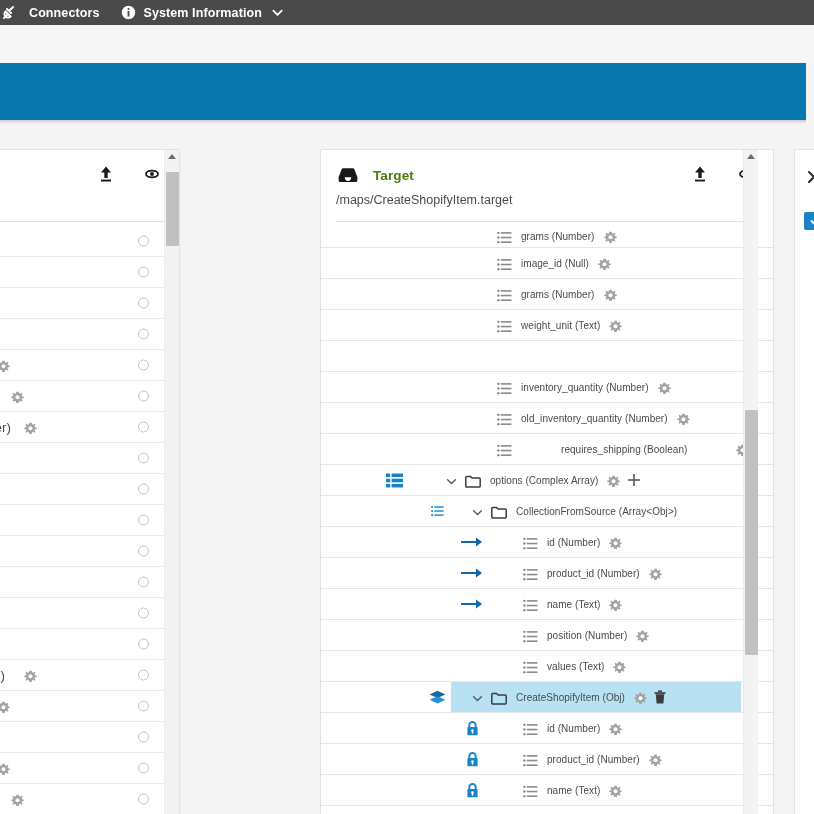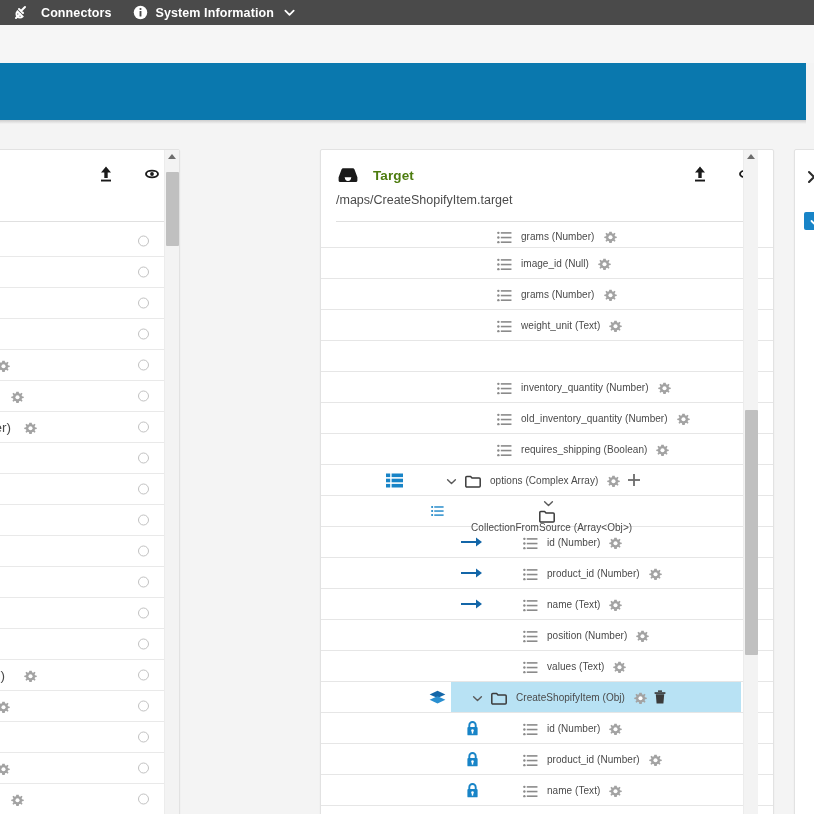--- a/index.html
+++ b/index.html
@@ -16,21 +16,21 @@
   #topnav {
     position: absolute; left: 0; top: 0;
     width: 814px; height: 25px;
     background: #4a4a4a;
     display: flex; align-items: center;
     color: #ffffff;
     font-size: 12.5px; font-weight: bold;
     overflow: hidden;
   }
   .nav-item { display: flex; align-items: center; height: 100%; }
-  #nav-connectors { padding-left: 20px; }
+  #nav-connectors { padding-left: 8px; }
   #nav-sysinfo { margin-left: 22px; }
   .nav-label { white-space: nowrap; letter-spacing: .1px; }
   .plug-icon { width: 15px; height: 15px; position: relative; margin-right: 6px; flex: 0 0 auto; }
   .plug-icon svg { position: absolute; left: -6px; top: 0; }
   .info-icon { width: 15px; height: 15px; margin-right: 7px; flex: 0 0 auto; }
   .chev-nav { margin-left: 9px; width: 13px; height: 13px; flex: 0 0 auto; }
 
   
   #subbar {
     position: absolute; left: 0; top: 25px;
@@ -458,21 +458,21 @@
               </svg></span>
             <span class="label">old_inventory_quantity (Number)</span>
             <span class="gear"><svg width="13" height="13" viewBox="0 0 16 16" aria-hidden="true">
                 <path d="M8 0.8 L9.5 0.8 L9.9 2.9 L11.3 3.5 L13.1 2.3 L14.2 3.4 L13 5.2 L13.6 6.6 L15.7 7 L15.7 8.5 L13.6 8.9 L13 10.3 L14.2 12.1 L13.1 13.2 L11.3 12 L9.9 12.6 L9.5 14.7 L8 14.7 L6.5 14.7 L6.1 12.6 L4.7 12 L2.9 13.2 L1.8 12.1 L3 10.3 L2.4 8.9 L0.3 8.5 L0.3 7 L2.4 6.6 L3 5.2 L1.8 3.4 L2.9 2.3 L4.7 3.5 L6.1 2.9 L6.5 0.8 Z" fill="#a3a3a3"></path>
                 <circle cx="8" cy="7.75" r="2.5" fill="#ffffff"></circle>
               </svg></span>
           </div>
         </div>
         <div class="row">
           <div class="rowline" style="left: 166px; right: 32px; background: transparent;"></div>
-          <div class="cell" style="margin-left: 176px;">
+          <div class="cell" style="margin-left: 176px; gap: 40px;">
             <span class="listicon"><svg width="15" height="13" viewBox="0 0 16 14" aria-hidden="true">
                 <circle cx="1.4" cy="2" r="1.3" fill="#8a8a8a"></circle>
                 <rect x="4" y="1.2" width="11.5" height="1.7" fill="#8a8a8a"></rect>
                 <circle cx="1.4" cy="7" r="1.3" fill="#8a8a8a"></circle>
                 <rect x="4" y="6.2" width="11.5" height="1.7" fill="#8a8a8a"></rect>
                 <circle cx="1.4" cy="12" r="1.3" fill="#8a8a8a"></circle>
                 <rect x="4" y="11.2" width="11.5" height="1.7" fill="#8a8a8a"></rect>
               </svg></span>
             <span class="label">requires_shipping (Boolean)</span>
             <span class="gear"><svg width="13" height="13" viewBox="0 0 16 16" aria-hidden="true">
@@ -516,21 +516,21 @@
           <span class="gutter" style="left: 110px; top: 0px; bottom: 0px;">
             <svg width="13" height="12" viewBox="0 0 16 14" aria-hidden="true">
               <circle cx="1.4" cy="2" r="1.3" fill="#1884c7"></circle>
               <rect x="4" y="1.2" width="11.5" height="1.7" fill="#1884c7"></rect>
               <circle cx="1.4" cy="7" r="1.3" fill="#1884c7"></circle>
               <rect x="4" y="6.2" width="11.5" height="1.7" fill="#1884c7"></rect>
               <circle cx="1.4" cy="12" r="1.3" fill="#1884c7"></circle>
               <rect x="4" y="11.2" width="11.5" height="1.7" fill="#1884c7"></rect>
             </svg>
           </span>
-          <div class="cell" style="margin-left: 150px; flex-direction: column;">
+          <div class="cell" style="margin-left: 150px;">
             <span class="chev"><svg width="13" height="13" viewBox="0 0 14 14" aria-hidden="true">
                 <path d="M2.8 5 L7 9.2 L11.2 5" stroke="#5a5a5a" stroke-width="1.5" fill="none" stroke-linecap="round" stroke-linejoin="round"></path>
               </svg></span>
             <span class="folder"><svg width="16" height="13" viewBox="0 0 16 13" aria-hidden="true">
                 <path d="M0.8 2.4 A1 1 0 0 1 1.8 1.4 L5.6 1.4 L7 3 L14.2 3 A1 1 0 0 1 15.2 4 L15.2 11 A1 1 0 0 1 14.2 12 L1.8 12 A1 1 0 0 1 0.8 11 Z" fill="none" stroke="#3b3b3b" stroke-width="1.5" stroke-linejoin="round"></path>
               </svg></span>
             <span class="label">CollectionFromSource (Array&lt;Obj&gt;)</span>
           </div>
         </div>
         <div class="row">

